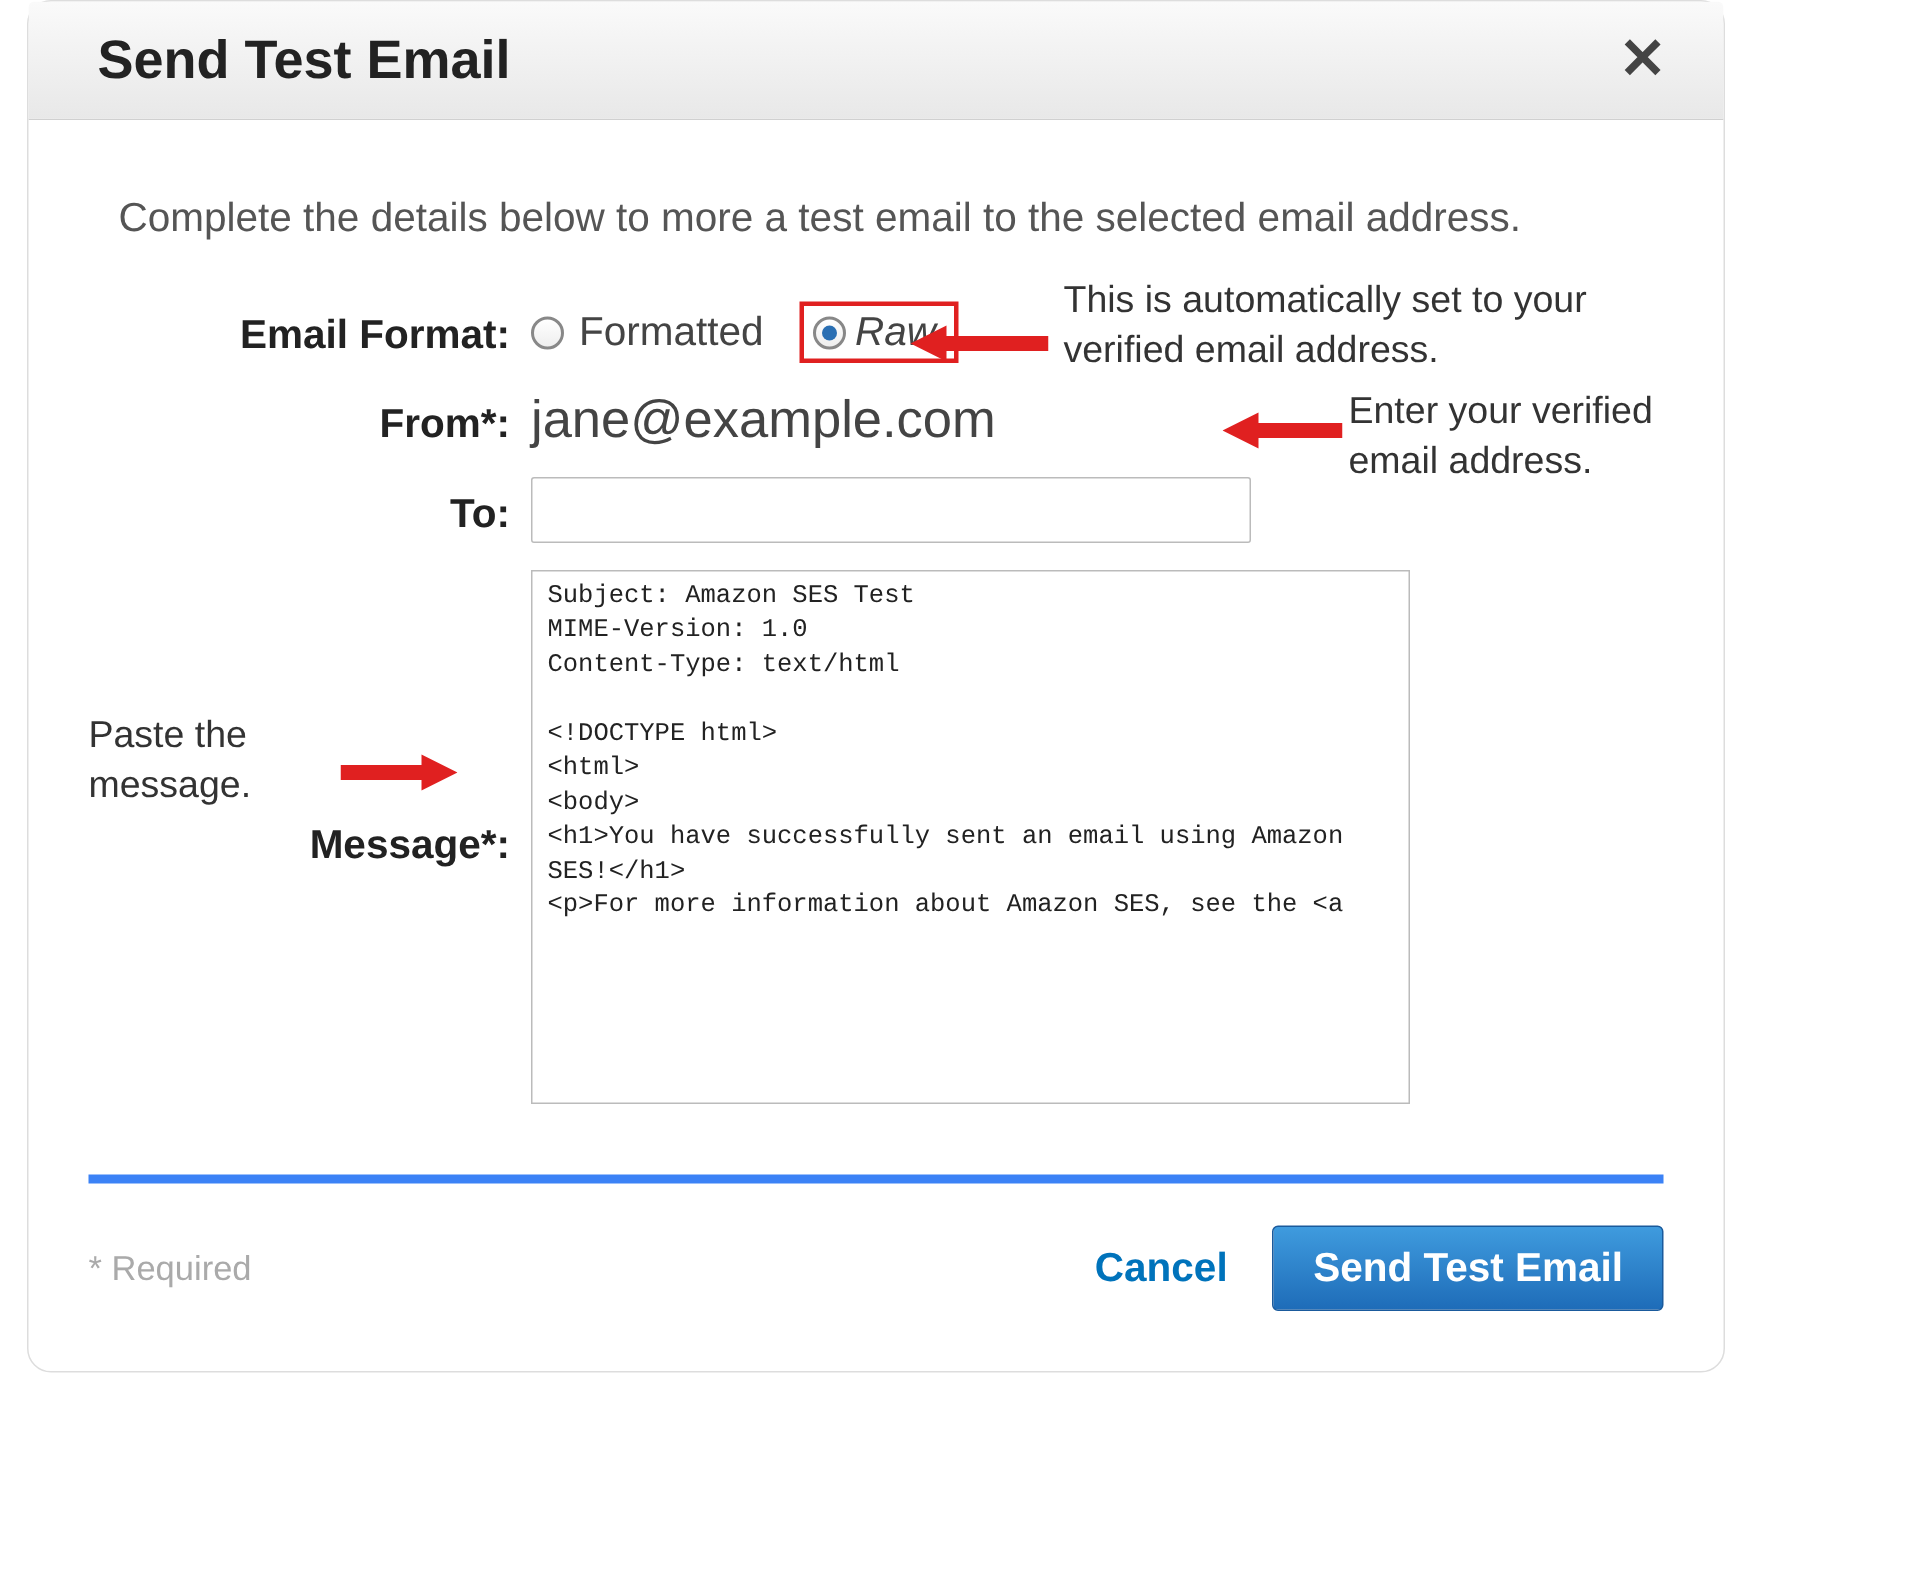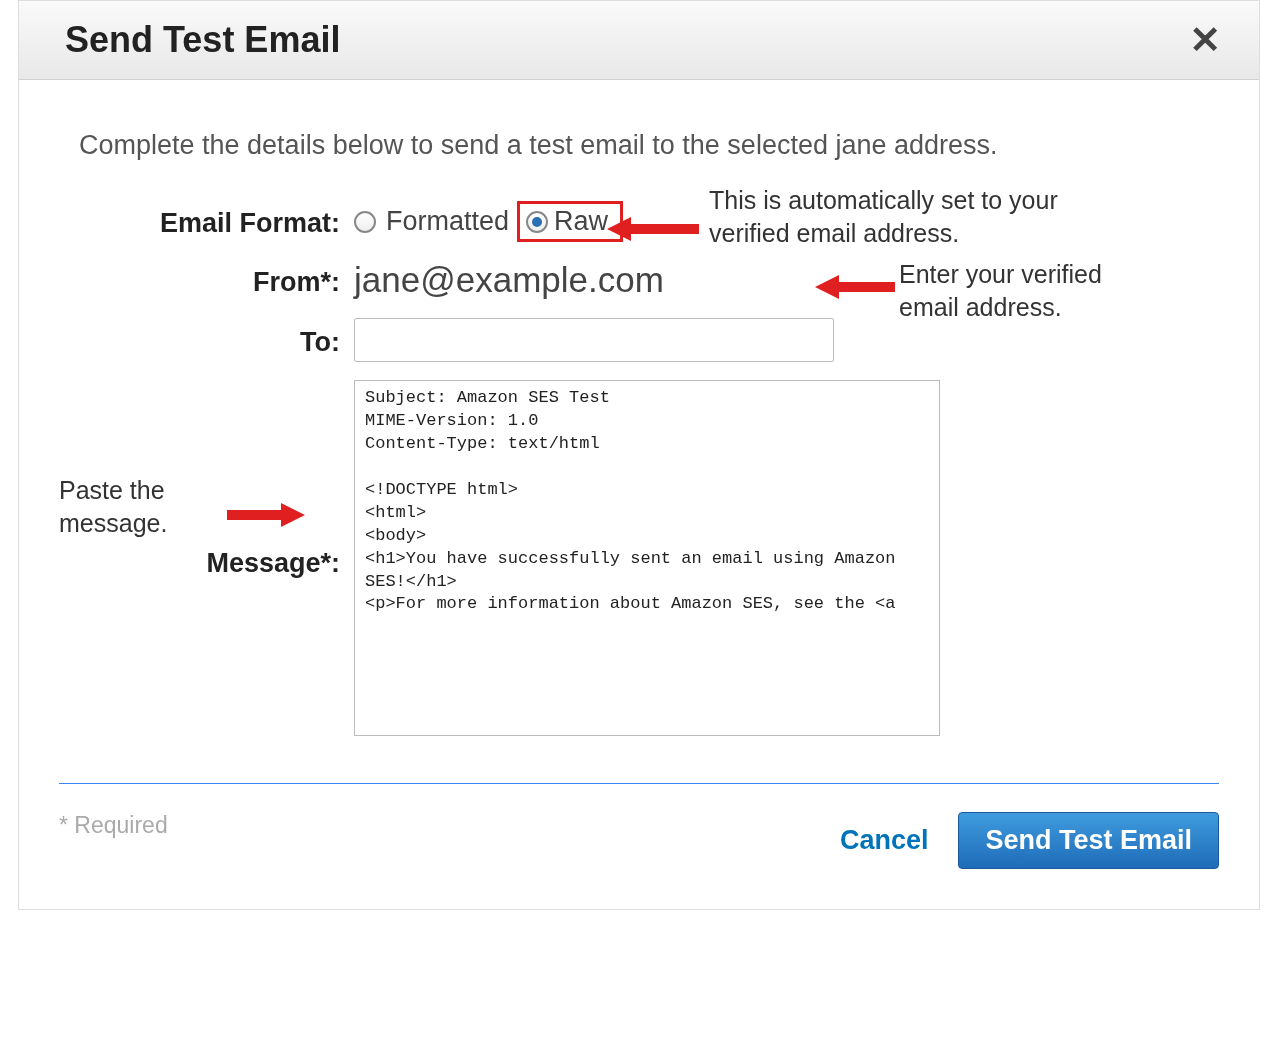--- a/index.html
+++ b/index.html
@@ -8,23 +8,23 @@
   background: #fff;
   width: 1280px;
   height: 1055px;
   position: relative;
   color: #333;
 }
 .dialog {
   position: absolute;
   left: 18px;
   top: 0;
-  width: 1242px;
+  width: 1132px;
   border: 1px solid #ddd;
-  border-radius: 0;
+  border-radius: 16px;
   background: #fff;
 }
 .dialog-header {
   display: flex;
   align-items: center;
   justify-content: space-between;
   padding: 18px 38px 18px 46px;
   background: linear-gradient(to bottom, #fafafa 0%, #e8e8e8 100%);
   border-bottom: 1px solid #d0d0d0;
   border-radius: 4px 4px 0 0;
@@ -91,27 +91,28 @@
   content: "";
   width: 10px;
   height: 10px;
   border-radius: 50%;
   background: #2a6fb3;
 }
 .radio-label {
   font-size: 27px;
   color: #444;
   font-weight: normal;
-  margin-right: 4px;
+  margin-right: 20px;
 }
 .raw-box {
   border: 3px solid #e02020;
   padding: 2px 12px 2px 6px;
   display: inline-flex;
   align-items: center;
+  font-style: italic;
 }
 .from-value {
   font-size: 35px;
   color: #444;
 }
 .to-input {
   width: 480px;
   height: 44px;
   border: 1px solid #bbb;
   border-radius: 2px;
@@ -126,23 +127,24 @@
   font-family: "Courier New", monospace;
   font-size: 17px;
   line-height: 1.35;
   padding: 6px 10px;
   resize: none;
   overflow-y: scroll;
   color: #222;
 }
 .footer {
   margin: 40px 40px 0 40px;
-  border-top: 1px solid #3b82f6;
+  border-top: 6px solid #3b82f6;
   padding: 28px 0 40px 0;
   display: flex;
+  align-items: center;
   justify-content: space-between;
 }
 .req-note {
   color: #aaa;
   font-size: 23px;
 }
 .footer-buttons {
   display: flex;
   align-items: center;
   gap: 30px;
@@ -181,21 +183,21 @@
 
 <div class="dialog">
 
   <div class="dialog-header">
     <div class="dialog-title">Send Test Email</div>
     <div class="close-x">✕</div>
   </div>
 
   <div class="body-area">
 
-    <div class="intro">Complete the details below to send a test email to the selected jane address.</div>
+    <div class="intro">Complete the details below to more a test email to the selected email address.</div>
 
     <div class="form-row">
       <div class="label-col">Email Format:</div>
       <div class="value-col radio-group">
         <span class="radio"></span>
         <span class="radio-label">Formatted</span>
         <span class="raw-box">
           <span class="radio checked"></span>
           <span class="radio-label" style="margin-right:0">Raw</span>
         </span>

